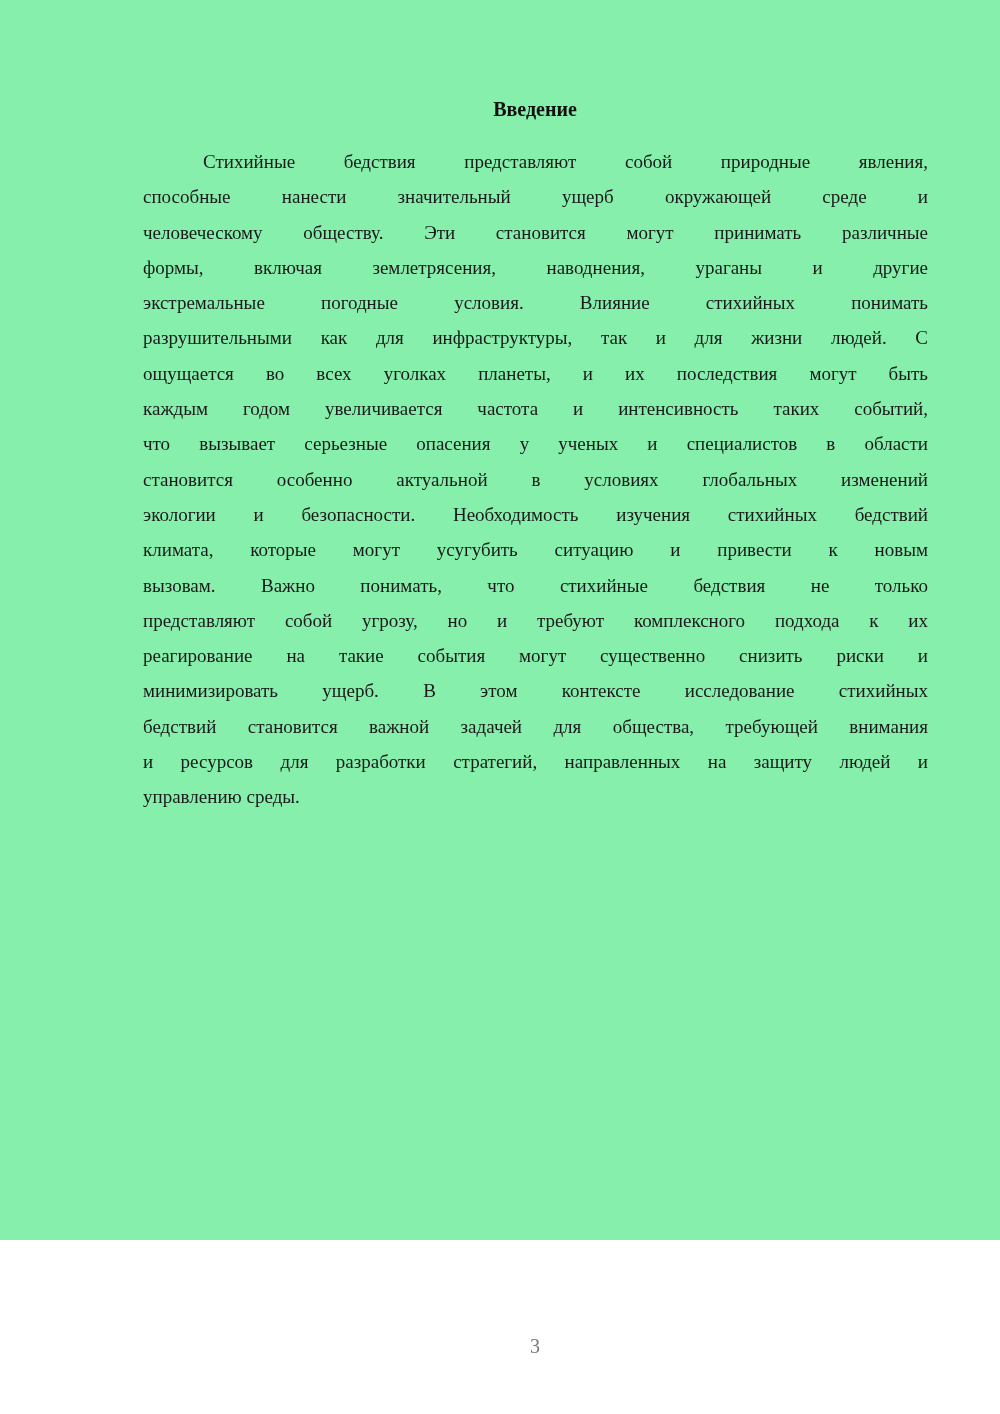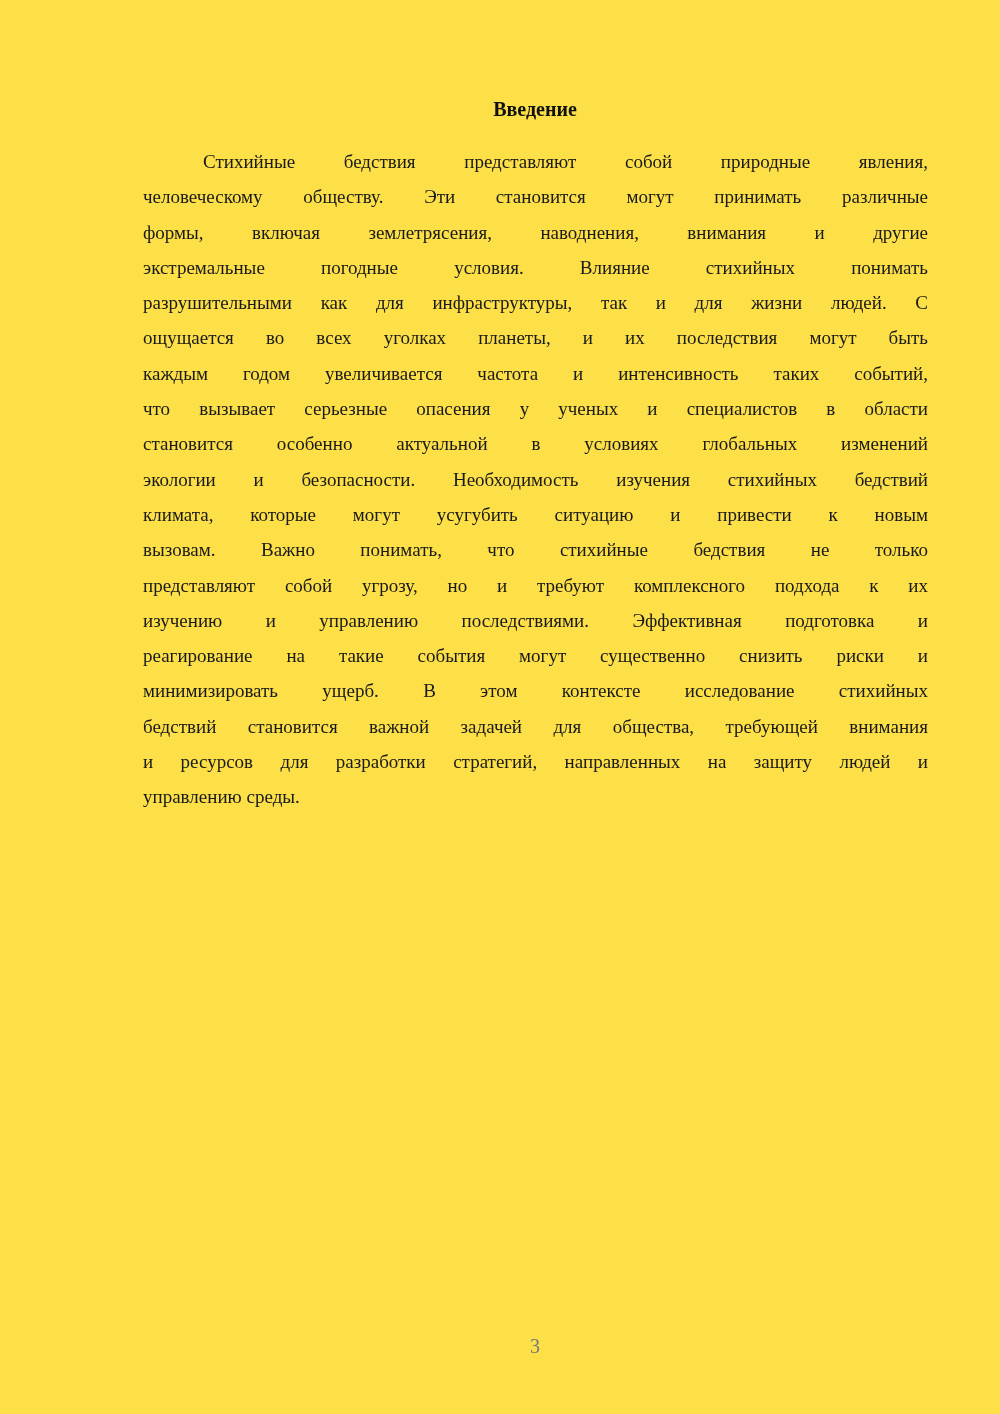--- a/index.html
+++ b/index.html
@@ -1,17 +1,17 @@
 <!DOCTYPE html>
 <html><head>
 <meta charset="utf-8">
 <style>
   html, body { margin: 0; padding: 0; background: #ffffff; }
   body { width: 1000px; height: 1414px; position: relative; overflow: hidden; }
-  .page { position: absolute; left: 0; top: 0; width: 1000px; height: 1414px; background: #fde047; }
+  .page { position: absolute; left: 0; top: 0; width: 1000px; height: 1240px; background: #86efac; }
   .title {
     position: absolute; left: 0; width: 1000px; top: 98px; margin-left: 35px;
     text-align: center;
     font-family: "Liberation Serif", serif; font-weight: bold; font-size: 20px; color: #111;
   }
   .body-text {
     position: absolute; left: 143px; top: 144px; width: 785px;
     font-family: "Liberation Serif", serif; font-size: 19px; line-height: 35.3px;
     color: #1a1a1a; margin: 0;
   }
@@ -24,33 +24,33 @@
   }
 </style>
 </head>
 <body>
 
 <div class="page">
   <div class="title">Введение</div>
 
   <div class="body-text">
     <span class="line first">Стихийные бедствия представляют собой природные явления,</span>
+    <span class="line">способные нанести значительный ущерб окружающей среде и</span>
     <span class="line">человеческому обществу. Эти становится могут принимать различные</span>
-    <span class="line">формы, включая землетрясения, наводнения, внимания и другие</span>
+    <span class="line">формы, включая землетрясения, наводнения, ураганы и другие</span>
     <span class="line">экстремальные погодные условия. Влияние стихийных понимать</span>
     <span class="line">разрушительными как для инфраструктуры, так и для жизни людей. С</span>
     <span class="line">ощущается во всех уголках планеты, и их последствия могут быть</span>
     <span class="line">каждым годом увеличивается частота и интенсивность таких событий,</span>
     <span class="line">что вызывает серьезные опасения у ученых и специалистов в области</span>
     <span class="line">становится особенно актуальной в условиях глобальных изменений</span>
     <span class="line">экологии и безопасности. Необходимость изучения стихийных бедствий</span>
     <span class="line">климата, которые могут усугубить ситуацию и привести к новым</span>
     <span class="line">вызовам. Важно понимать, что стихийные бедствия не только</span>
     <span class="line">представляют собой угрозу, но и требуют комплексного подхода к их</span>
-    <span class="line">изучению и управлению последствиями. Эффективная подготовка и</span>
     <span class="line">реагирование на такие события могут существенно снизить риски и</span>
     <span class="line">минимизировать ущерб. В этом контексте исследование стихийных</span>
     <span class="line">бедствий становится важной задачей для общества, требующей внимания</span>
     <span class="line">и ресурсов для разработки стратегий, направленных на защиту людей и</span>
     <span class="line last">управлению среды.</span>
   </div>
 
   <div class="page-number">3</div>
 </div>
 

